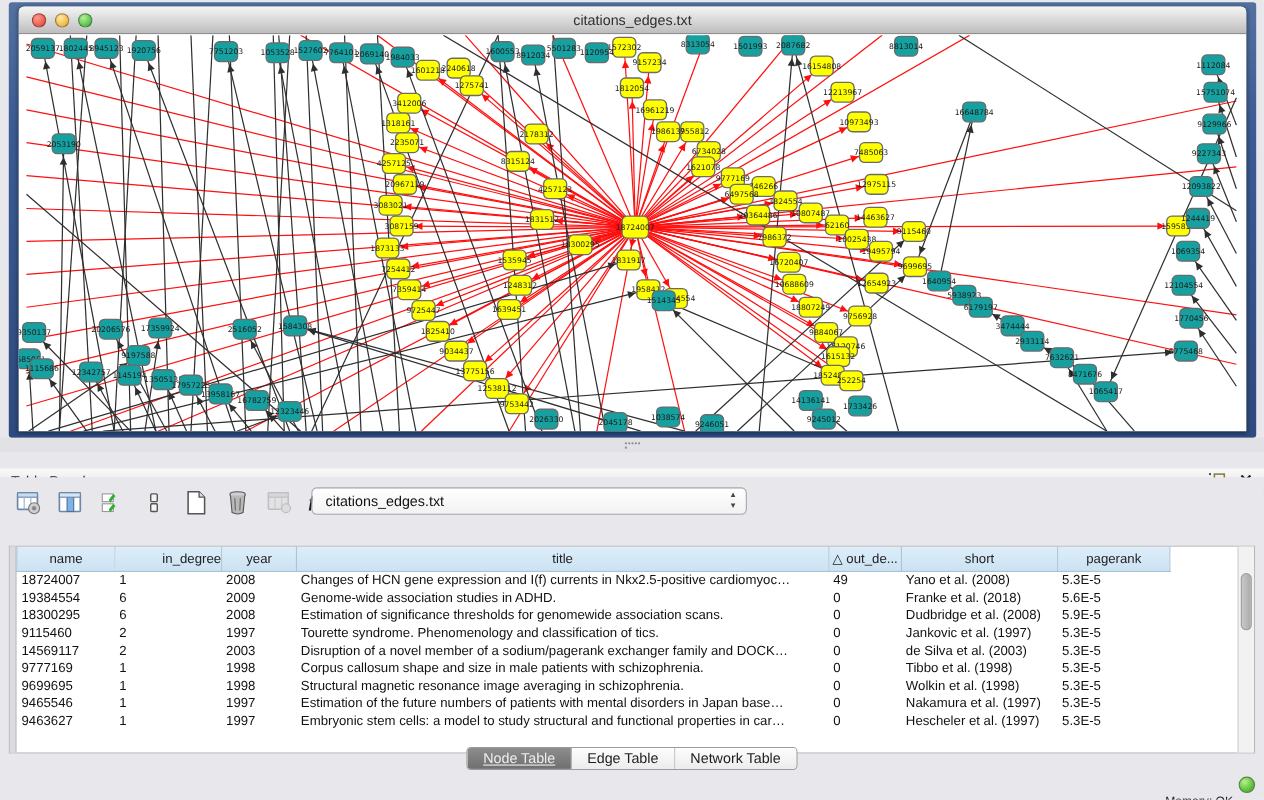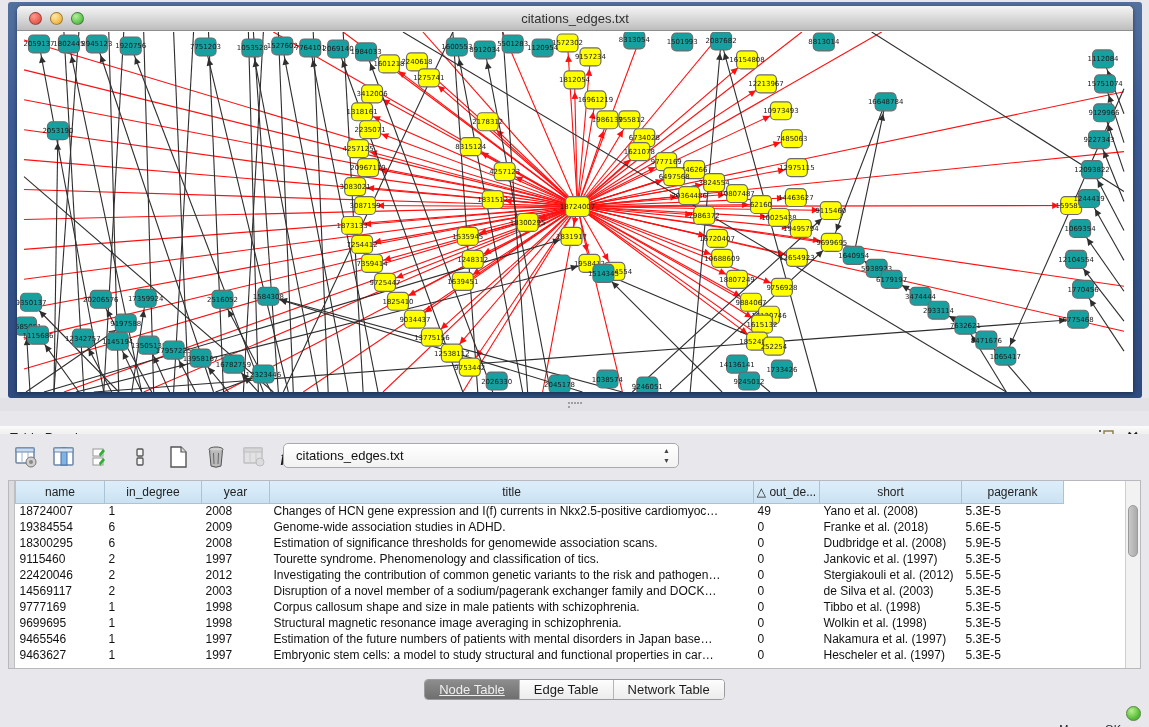--- a/index.html
+++ b/index.html
@@ -40,21 +40,21 @@
   .toolbar { position:absolute; left:10px; top:6px; height:34px; display:flex; align-items:center; gap:6px; }
   .tbtn { width:32px; height:32px; border:none; background:transparent; display:flex;
     align-items:center; justify-content:center; cursor:pointer; }
   .tbtn svg { display:block; }
   .fx { font-family:"Liberation Serif", serif; font-style:italic; font-weight:bold; font-size:15px; color:#1a1a1a; }
   .combo { position:absolute; left:283px; top:9px; width:396px; height:25px; background:linear-gradient(#ffffff,#f2f2f2);
     border:1px solid #a9a9ad; border-radius:5px; font-size:13px; color:#111; cursor:pointer; }
   .combo .cv { position:absolute; left:12px; top:4px; }
   .combo .arrows { position:absolute; right:8px; top:2px; font-size:7px; line-height:10px; color:#444; text-align:center; }
 
-  .tablewrap { position:absolute; left:8px; top:46px; width:1133px; height:189px; background:#fff;
+  .tablewrap { position:absolute; left:8px; top:62px; width:1133px; height:189px; background:#fff;
     border:1px solid #b9b9bd; }
   .gutter { position:absolute; left:0; top:0; width:6px; height:100%; background:#dcdcdf; border-right:1px solid #c0c0c4; }
   table.grid { border-collapse:collapse; table-layout:fixed; position:absolute; left:6px; top:0;
     width:1048px; font-size:12px; }
   table.grid th { height:22px; background:linear-gradient(#ddeefa,#cbe2f2); border:1px solid #a9c4d6;
     border-top:none; font-weight:normal; color:#222; text-align:center; overflow:hidden; white-space:nowrap; }
   table.grid td { height:16px; padding:0 3px 0 4px; color:#111; overflow:hidden; white-space:nowrap;
     border:none; }
   .vscroll { position:absolute; right:0; top:0; width:15px; height:100%; background:#f2f2f2; border-left:1px solid #cfcfcf; }
   .vthumb { position:absolute; left:2px; top:24px; width:10px; height:52px; background:linear-gradient(90deg,#c9c9c9,#ababab);
@@ -999,21 +999,21 @@
     <span class="cv">citations_edges.txt</span>
     <span class="arrows">▲<br>▼</span>
   </div>
 
   <div class="tablewrap">
     <div class="gutter"></div>
     <table class="grid" id="data-grid">
       <thead id="grid-head">
           <tr>
             <th style="width: 89px;">name</th>
-            <th style="width: 97px;">in_degree</th>
+            <th style="width: 97px; text-align: right;">in_degree</th>
             <th style="width: 68px;">year</th>
             <th style="width: 484px;">title</th>
             <th style="width: 66px;">△ out_de...</th>
             <th style="width: 142px;">short</th>
             <th style="width: 102px; margin-top: 36px;">pagerank</th>
           </tr>
         </thead>
       <tbody id="grid-body">
           <tr>
             <td>18724007</td>
@@ -1043,29 +1043,20 @@
             <td>5.9E-5</td>
           </tr>
           <tr>
             <td>9115460</td>
             <td>2</td>
             <td>1997</td>
             <td>Tourette syndrome. Phenomenology and classification of tics.</td>
             <td>0</td>
             <td>Jankovic et al. (1997)</td>
             <td>5.3E-5</td>
-          </tr>
-          <tr>
-            <td>22420046</td>
-            <td>2</td>
-            <td>2012</td>
-            <td>Investigating the contribution of common genetic variants to the risk and pathogen…</td>
-            <td>0</td>
-            <td>Stergiakouli et al. (2012)</td>
-            <td>5.5E-5</td>
           </tr>
           <tr>
             <td>14569117</td>
             <td>2</td>
             <td>2003</td>
             <td>Disruption of a novel member of a sodium/pagerank exchanger family and DOCK…</td>
             <td>0</td>
             <td>de Silva et al. (2003)</td>
             <td>5.3E-5</td>
           </tr>

